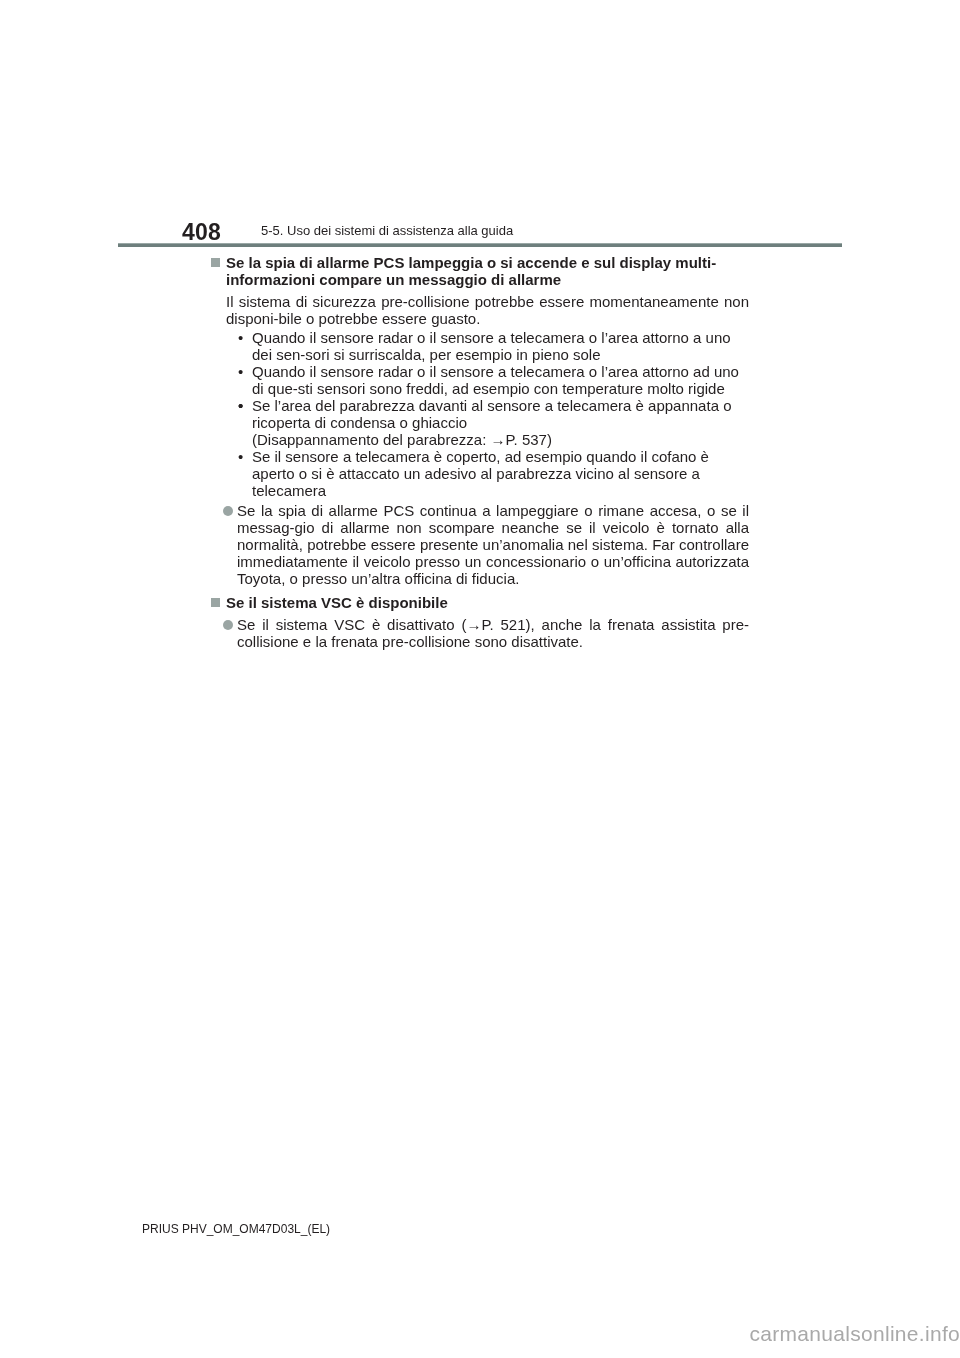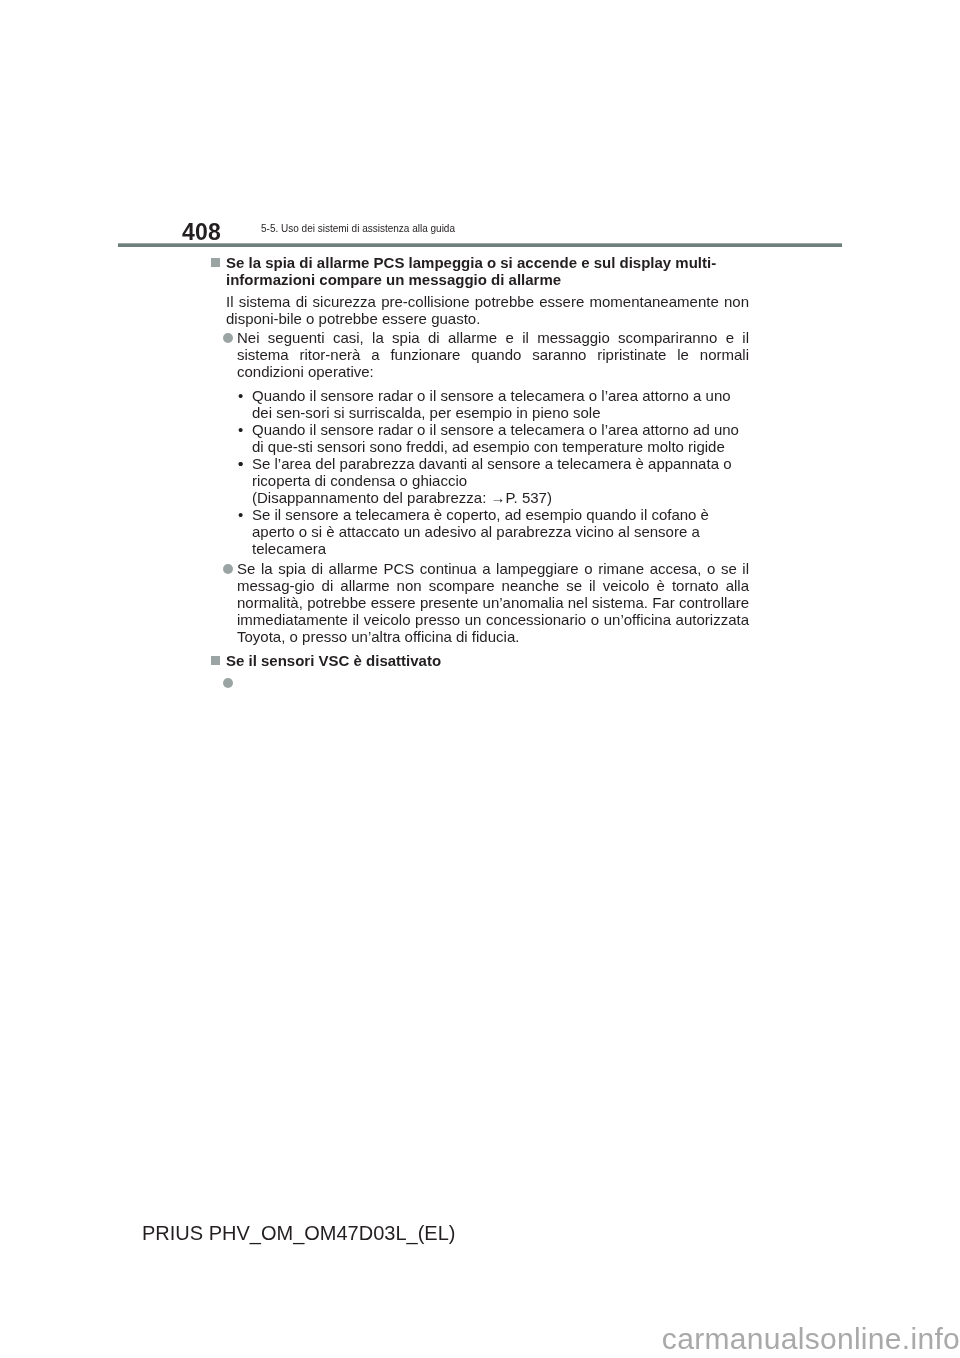--- a/index.html
+++ b/index.html
@@ -1,68 +1,65 @@
 <!DOCTYPE html>
 <html><head>
   <meta charset="utf-8">
   <style>
     html, body { margin: 0; padding: 0; background: #ffffff; }
     body { width: 960px; height: 1358px; position: relative; overflow: hidden;
            font-family: "Liberation Sans", sans-serif; color: #231f20; }
     .page-number { position: absolute; left: 182px; top: 219px; font-size: 23px; font-weight: bold; letter-spacing: 0.2px; }
-    .section-title { position: absolute; left: 261px; top: 223px; font-size: 10px; }
+    .section-title { position: absolute; left: 261px; top: 223px; font-size: 13px; }
     .header-rule { position: absolute; left: 118px; top: 243px; width: 724px; height: 3px; background: #6e7f7d; border-top: 1px solid #9aa8a6; }
     .content { position: absolute; left: 211px; top: 254px; width: 538px; font-size: 15px; line-height: 17px; }
     .heading { position: relative; padding-left: 15px; font-weight: bold; margin-bottom: 5px; }
     .heading .sq { position: absolute; left: 0; top: 4px; width: 9px; height: 9px; background: #9aa5a3; }
     .para { padding-left: 15px; margin-bottom: 2px; text-align: justify; }
     .circ { position: relative; padding-left: 26px; text-align: justify; margin-bottom: 7px; }
     .circ .dot { position: absolute; left: 12px; top: 4px; width: 10px; height: 10px; border-radius: 50%; background: #9aa5a3; }
     .sub { list-style: none; margin: 0 0 3px 0; padding: 0; }
     .sub li { position: relative; padding-left: 41px; text-align: left; }
     .sub li .bd { position: absolute; left: 27px; top: 0; }
     .sub li .ref { display: block; }
-    .footer { position: absolute; left: 142px; top: 1222px; font-size: 20px; }
-    .watermark { position: absolute; right: 0; top: 1322px; font-size: 30px; color: #a9a9a9; letter-spacing: 0.3px; }
+    .footer { position: absolute; left: 142px; top: 1222px; font-size: 12px; }
+    .watermark { position: absolute; right: 0; top: 1322px; font-size: 21px; color: #a9a9a9; letter-spacing: 0.3px; }
   </style>
 </head>
 <body>
 
 <div class="page-number">408</div>
 <div class="section-title">5-5. Uso dei sistemi di assistenza alla guida</div>
 <div class="header-rule"></div>
 
 <div class="content">
 
   <div class="heading">
     <span class="sq"></span>
     <span>Se la spia di allarme PCS lampeggia o si accende e sul display multi-informazioni compare un messaggio di allarme</span>
   </div>
   <div class="para">Il sistema di sicurezza pre-collisione potrebbe essere momentaneamente non disponi-bile o potrebbe essere guasto.</div>
 
-  <div class="circ">
-    <span class="dot"></span>
-    <span>Nei seguenti casi, la spia di allarme e il messaggio scompariranno e il sistema ritor-nerà a funzionare quando saranno ripristinate le normali condizioni operative:</span>
-  </div>
   <ul class="sub">
     <li><span class="bd">•</span><span>Quando il sensore radar o il sensore a telecamera o l’area attorno a uno dei sen-sori si surriscalda, per esempio in pieno sole</span></li>
     <li><span class="bd">•</span><span>Quando il sensore radar o il sensore a telecamera o l’area attorno ad uno di que-sti sensori sono freddi, ad esempio con temperature molto rigide</span></li>
     <li><span class="bd">•</span></li>
     <li><span class="bd">•</span><span>Se l’area del parabrezza davanti al sensore a telecamera è appannata o ricoperta di condensa o ghiaccio</span><span class="ref">(Disappannamento del parabrezza: →P. 537)</span></li>
     <li><span class="bd">•</span><span>Se il sensore a telecamera è coperto, ad esempio quando il cofano è aperto o si è attaccato un adesivo al parabrezza vicino al sensore a telecamera</span></li>
   </ul>
 
   <div class="circ">
     <span class="dot"></span>
     <span>Se la spia di allarme PCS continua a lampeggiare o rimane accesa, o se il messag-gio di allarme non scompare neanche se il veicolo è tornato alla normalità, potrebbe essere presente un’anomalia nel sistema. Far controllare immediatamente il veicolo presso un concessionario o un’officina autorizzata Toyota, o presso un’altra officina di fiducia.</span>
   </div>
 
   <div class="heading">
     <span class="sq"></span>
-    <span>Se il sensori VSC è disattivato</span>
+    <span>Se il sistema VSC è disponibile</span>
   </div>
   <div class="circ">
     <span class="dot"></span>
+    <span>Se il sistema VSC è disattivato (→P. 521), anche la frenata assistita pre-collisione e la frenata pre-collisione sono disattivate.</span>
   </div>
 </div>
 
 <div class="footer">PRIUS PHV_OM_OM47D03L_(EL)</div>
 <div class="watermark">carmanualsonline.info</div>
 
 </body></html>

